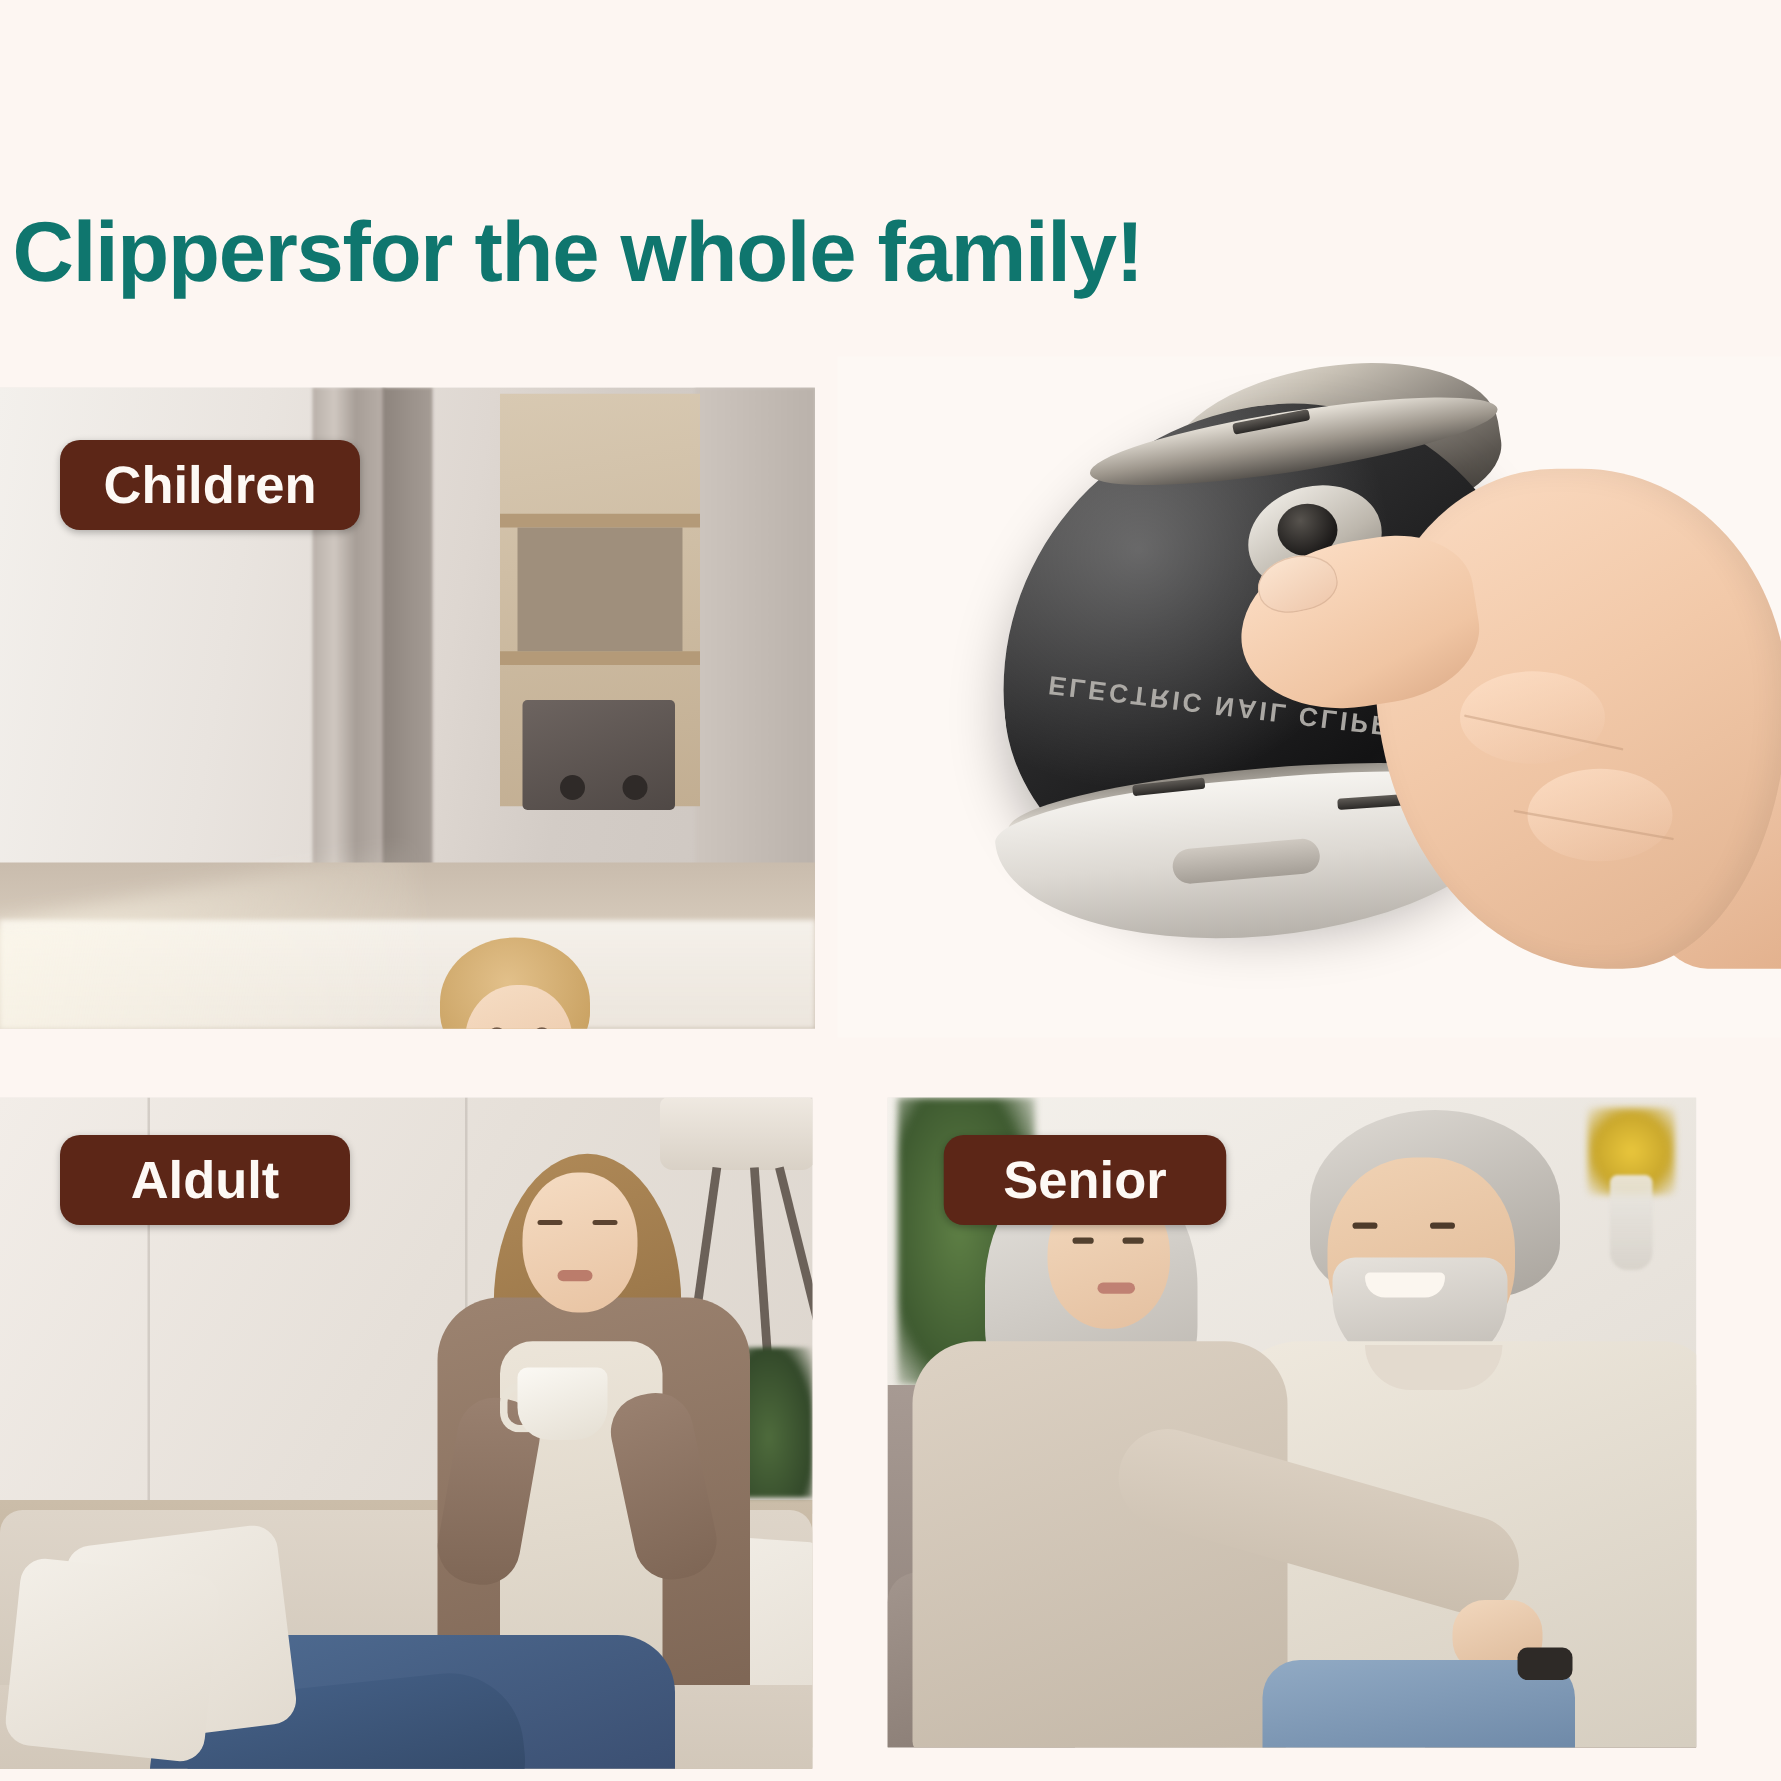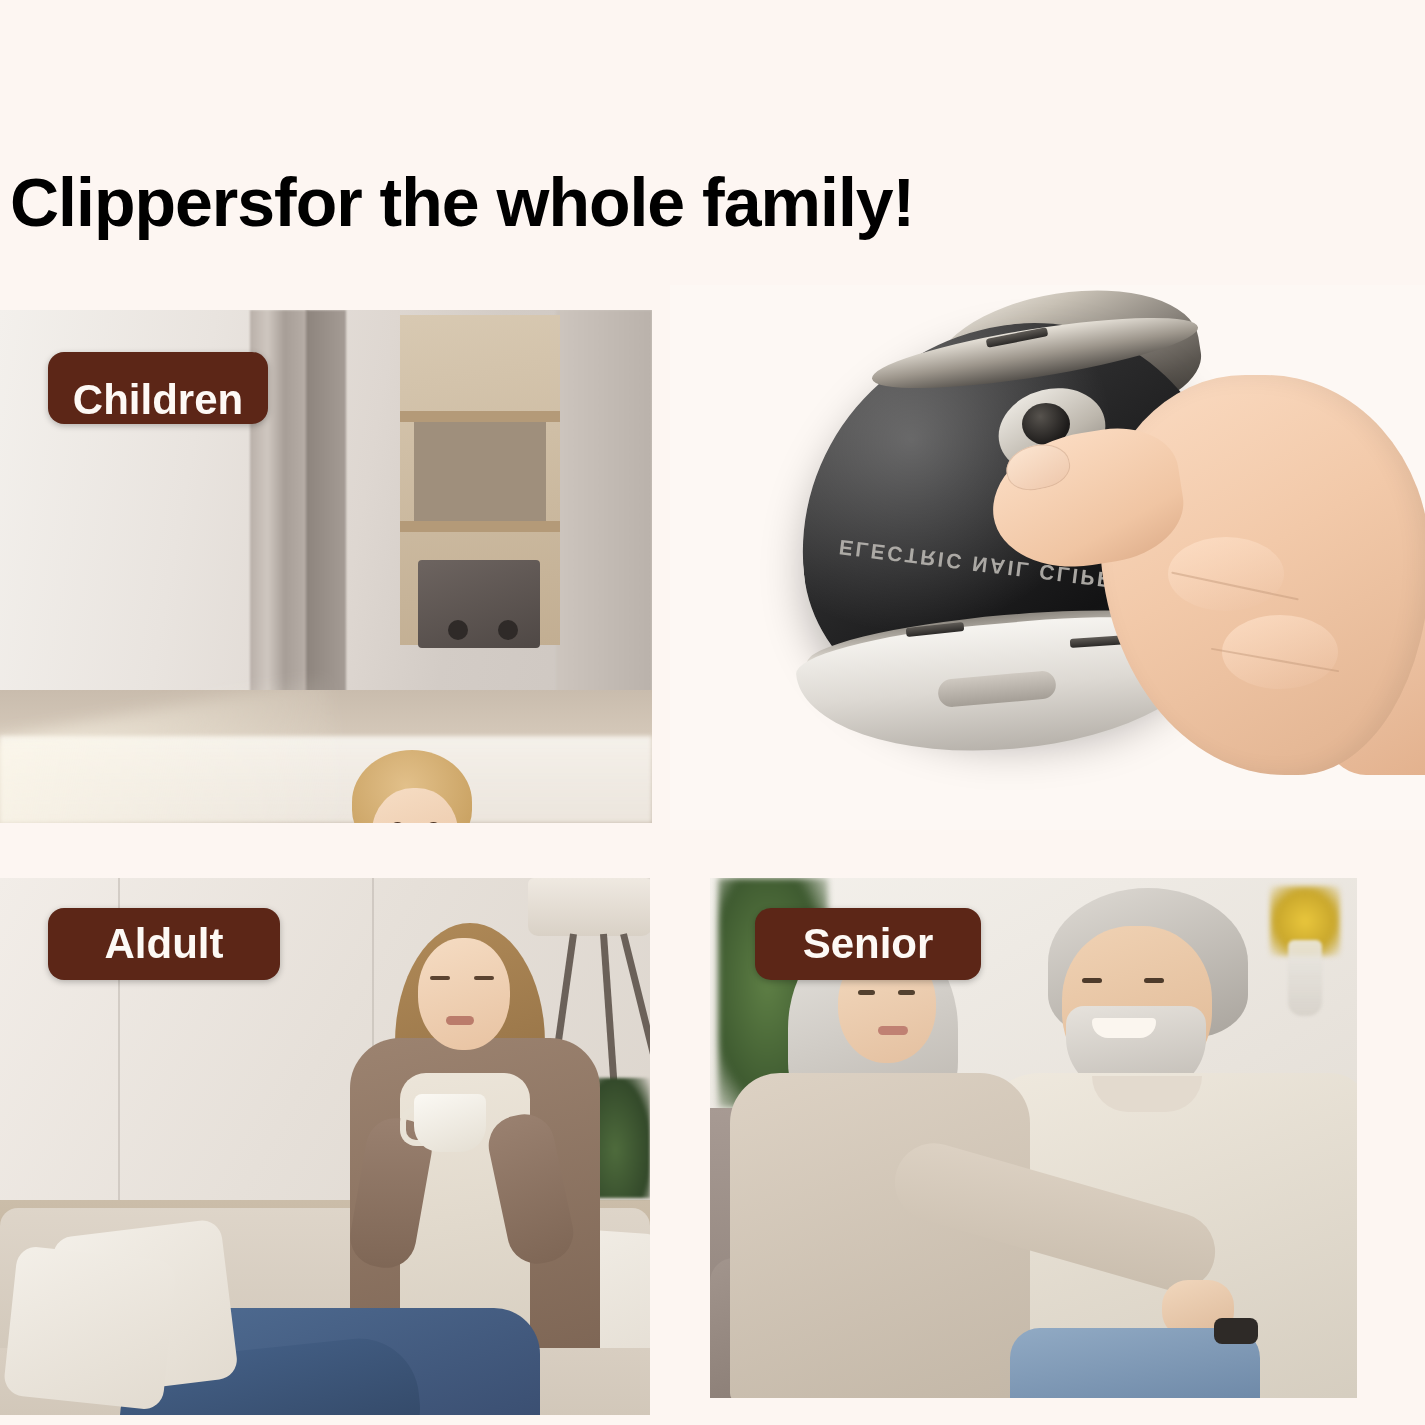--- a/index.html
+++ b/index.html
@@ -36,21 +36,21 @@
     font-stretch: condensed;
   }
   #subheadline {
     position: absolute;
     left: 10px;
     top: 168px;
     font-size: 68px;
     line-height: 1.0;
     font-weight: 700;
     letter-spacing: -1px;
-    color: #000000;
+    color: #0f766e;
     white-space: nowrap;
   }
 
   
   .photo-cell {
     position: absolute;
     overflow: hidden;
     background: #efeae6;
   }
   #cell-children { left: 0px;   top: 310px; width: 652px; height: 513px; }
@@ -65,21 +65,21 @@
     background: #5c2617;
     color: #fdf9f5;
     font-weight: 700;
     border-radius: 16px;
     display: flex;
     align-items: center;
     justify-content: center;
     z-index: 30;
     box-shadow: 0 2px 6px rgba(0,0,0,.25);
   }
-  #badge-children { left: 48px;  top: 352px; width: 220px; height: 72px; font-size: 42px; align-items: flex-end; }
+  #badge-children { left: 48px;  top: 352px; width: 240px; height: 72px; font-size: 42px; }
   #badge-adult    { left: 48px;  top: 908px; width: 232px; height: 72px; font-size: 42px; }
   #badge-senior   { left: 755px; top: 908px; width: 226px; height: 72px; font-size: 42px; }
 
   
   .ch-wall {
     position: absolute; left: 0; top: 0; width: 100%; height: 76%;
     background: linear-gradient(100deg,#f3f0ec 0%,#e9e4df 30%,#ded7d1 55%,#d3ccc6 70%,#cdc6c0 100%);
   }
   .ch-curtain {
     position: absolute; top: 0; height: 80%;

